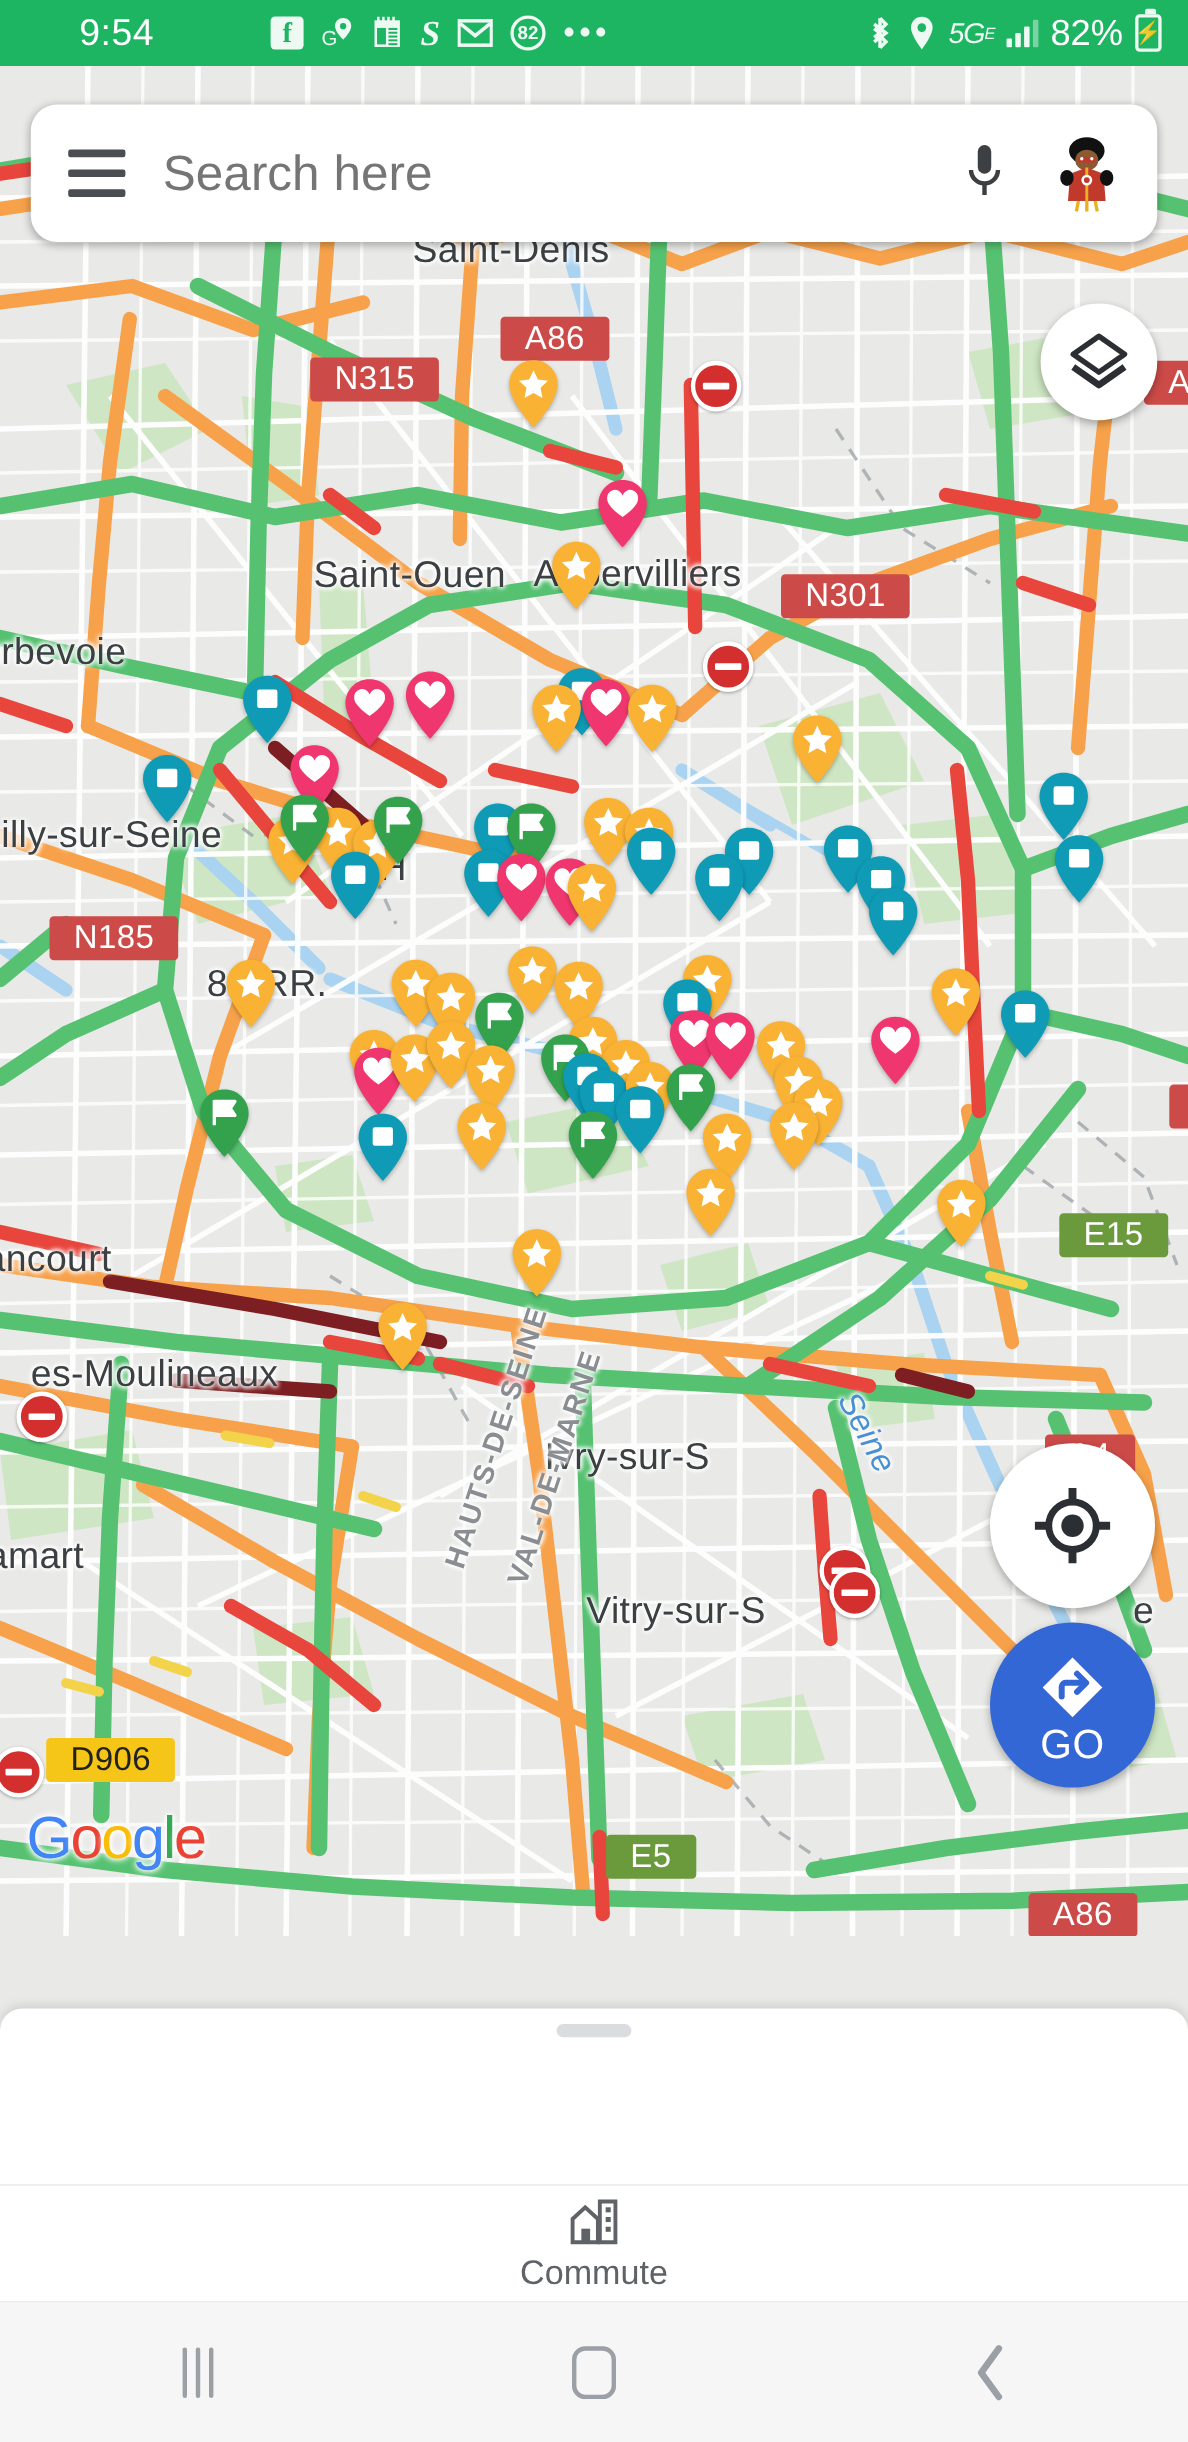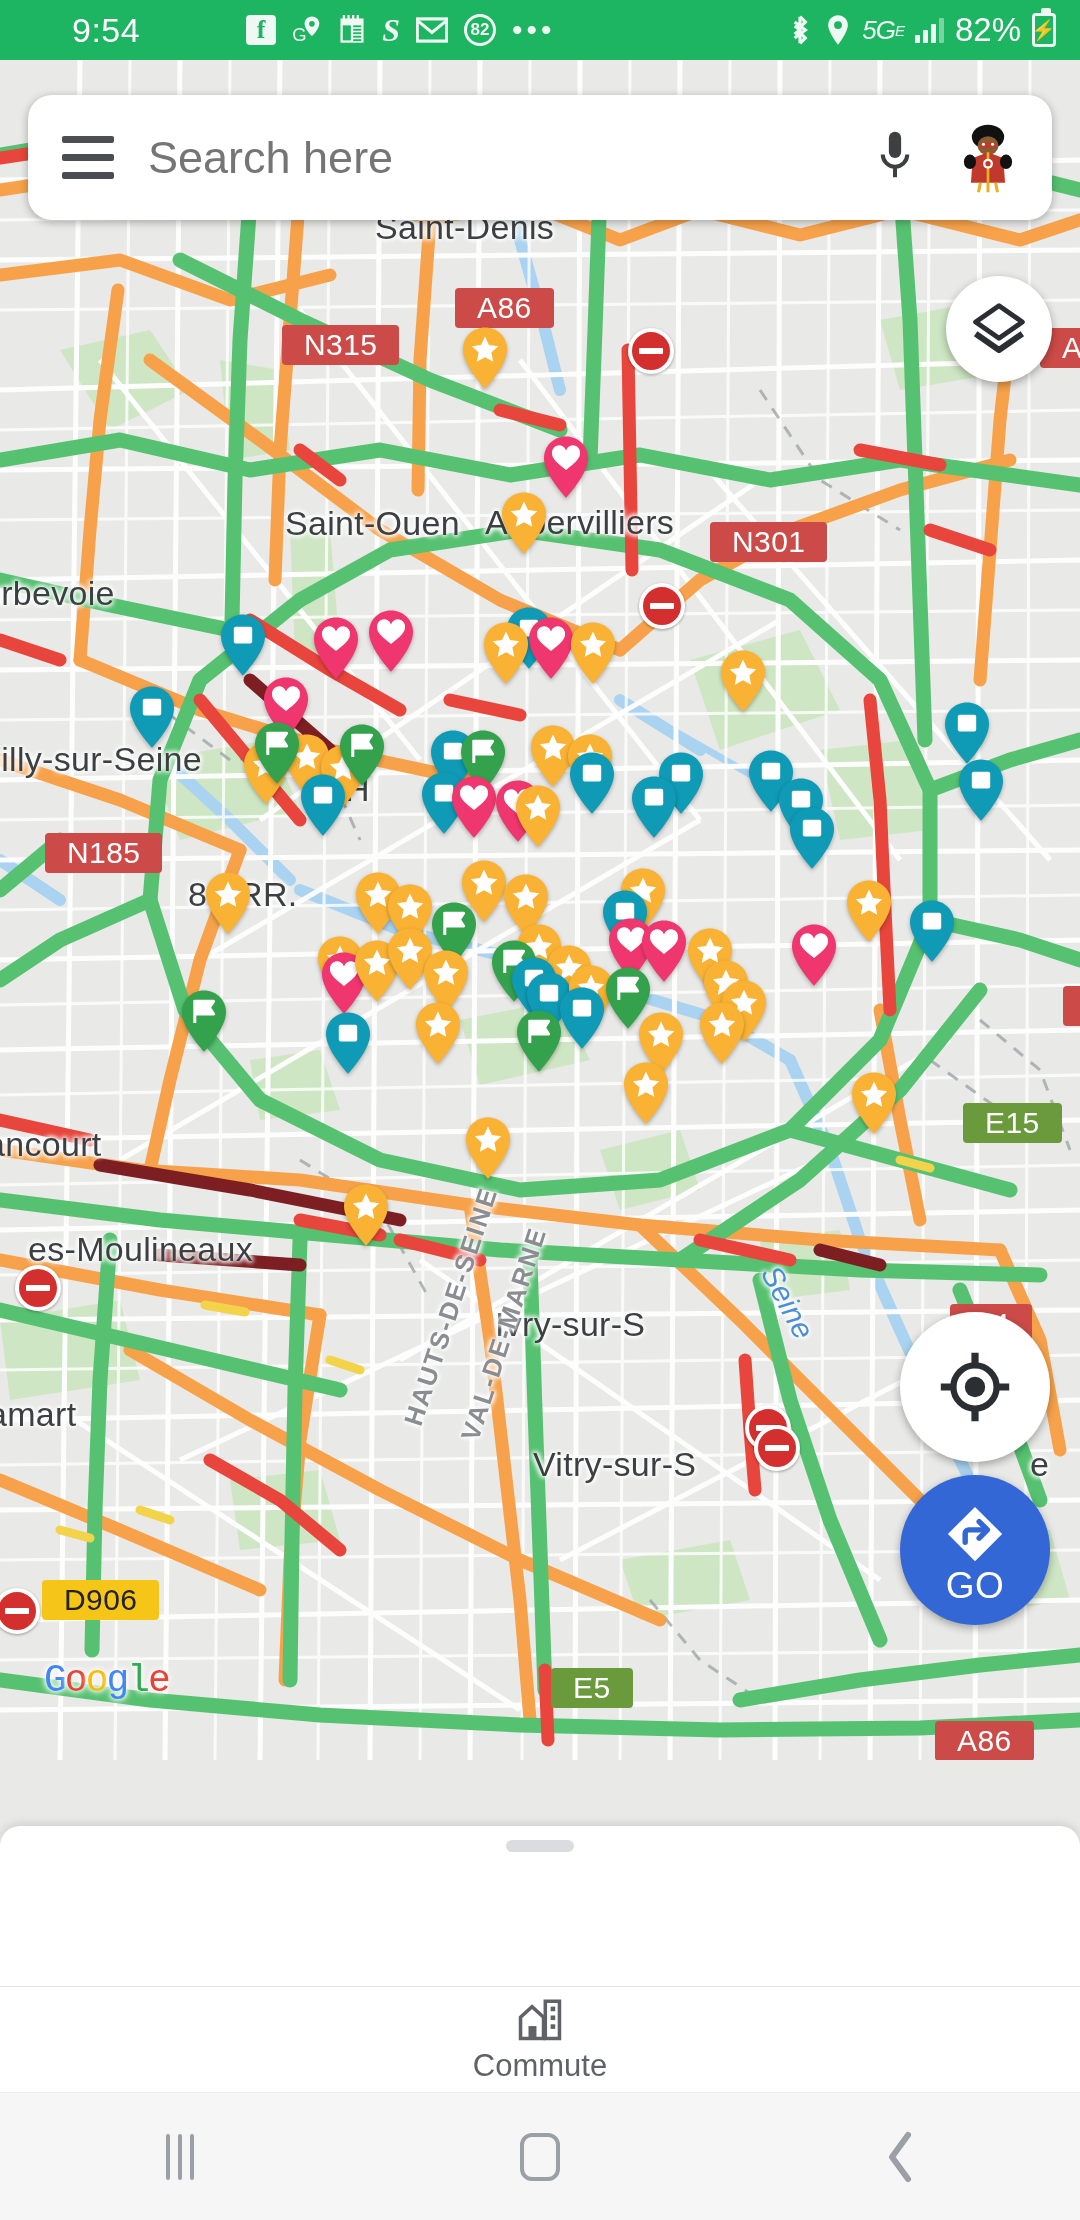--- a/index.html
+++ b/index.html
@@ -52,22 +52,22 @@
   .shield.yellow { background:#f5c518; color:#222; }
 
   .pin { position:absolute; width:52px; height:66px; }
   .pin svg { display:block; filter:drop-shadow(0 2px 2px rgba(0,0,0,.28)); }
 
   .closure { position:absolute; width:46px; height:46px; border-radius:50%;
              background:#d32f2f; border:4px solid #fff; box-shadow:0 1px 3px rgba(0,0,0,.35);
              display:flex; align-items:center; justify-content:center; }
   .closure i { display:block; width:24px; height:6px; background:#fff; border-radius:1px; }
 
-  #googlelogo { position:absolute; left:44px; bottom:58px; font-size:38px;
-      font-family:Liberation Mono, monospace; font-weight:500; letter-spacing:-2px;
+  #googlelogo { position:absolute; left:24px; bottom:58px; font-size:54px;
+      font-family:Liberation Sans, sans-serif; font-weight:500; letter-spacing:-2px;
       text-shadow:0 0 8px #fff,0 0 6px #fff,0 0 4px #fff; }
   #googlelogo span:nth-child(1){color:#4285F4}
   #googlelogo span:nth-child(2){color:#EA4335}
   #googlelogo span:nth-child(3){color:#FBBC05}
   #googlelogo span:nth-child(4){color:#4285F4}
   #googlelogo span:nth-child(5){color:#34A853}
   #googlelogo span:nth-child(6){color:#EA4335}
 
   
   #searchbar { position:absolute; top:95px; left:28px; width:1024px; height:125px;

